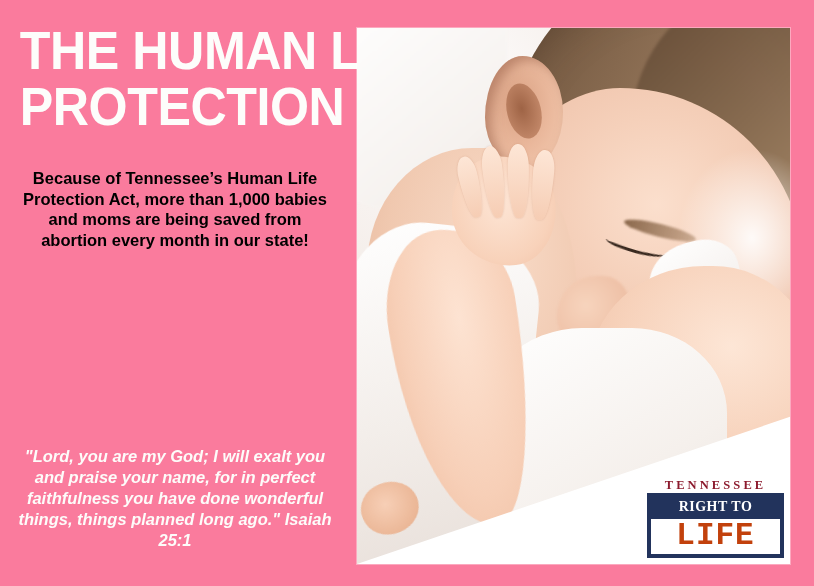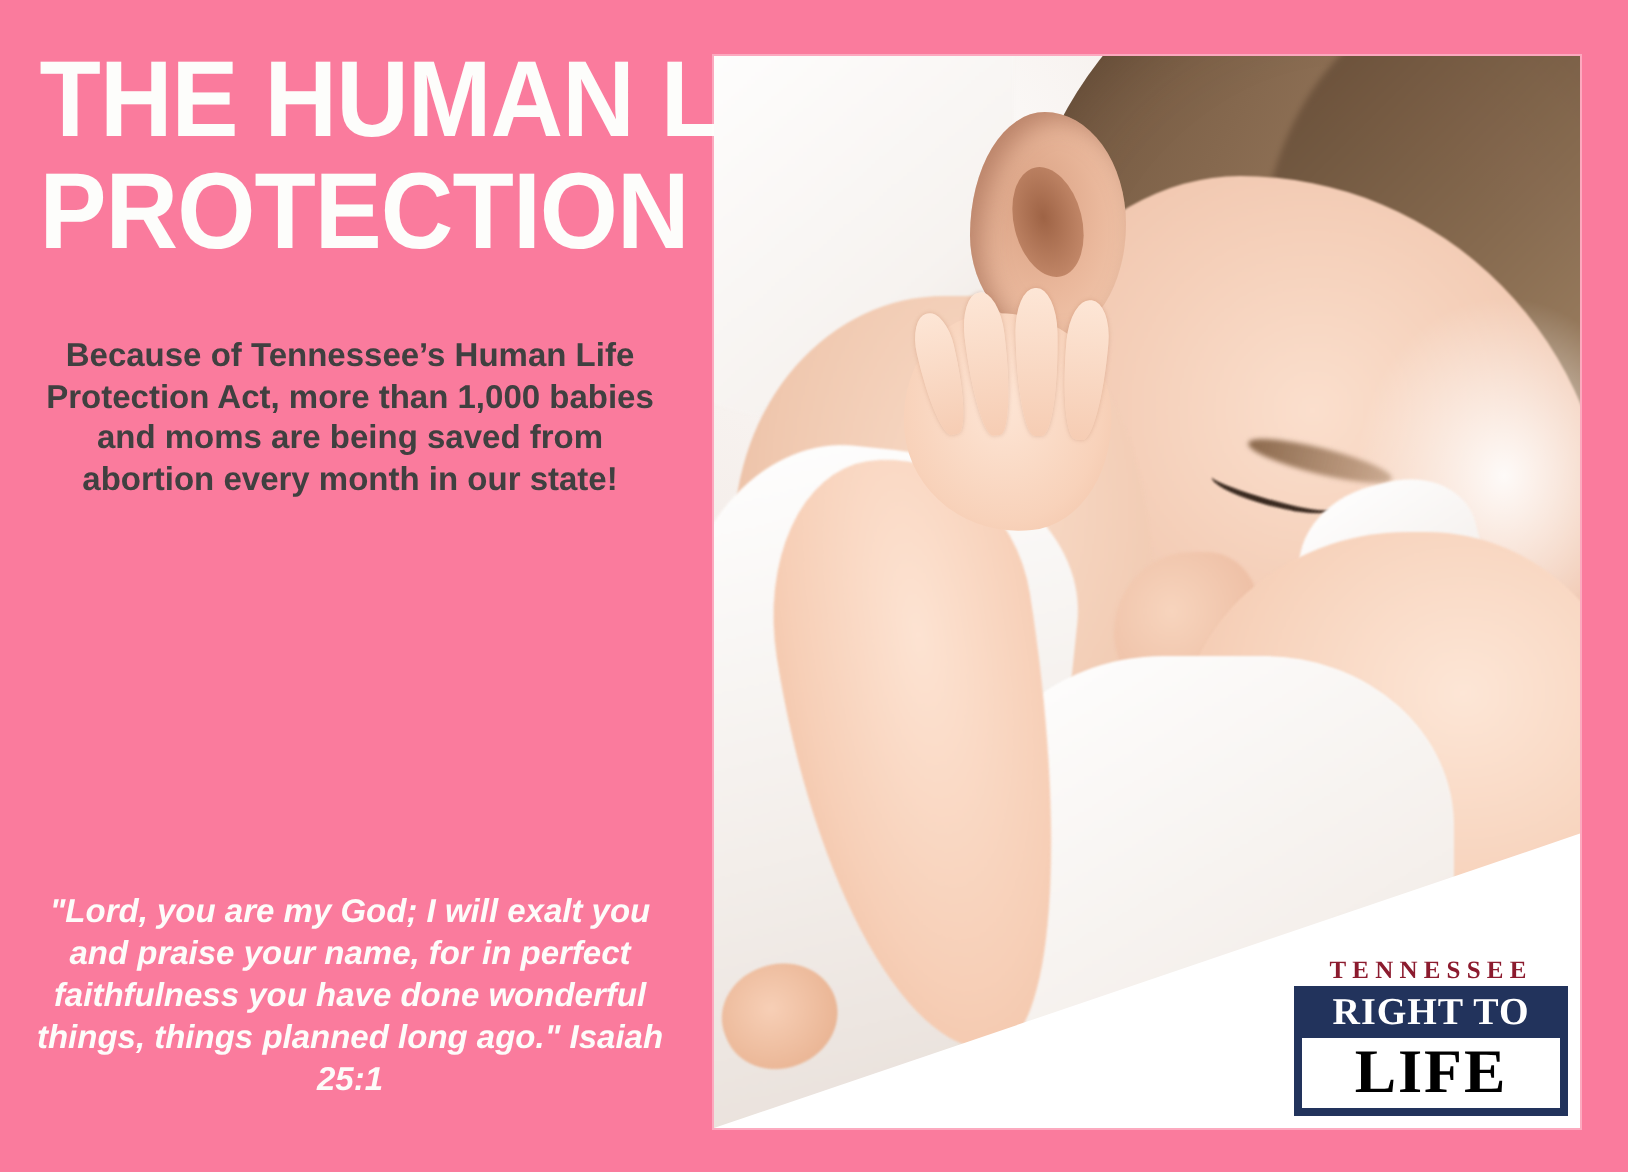--- a/index.html
+++ b/index.html
@@ -44,21 +44,21 @@
     transform-origin: 50% 0;
     text-transform: uppercase;
   }
   .headline .hl-line { display: block; white-space: nowrap; }
 
   .body-block {
     position: absolute;
     left: 14px;
     width: 322px;
     text-align: center;
-    color: #404040;
+    color: #000000;
     font-family: "Liberation Sans", sans-serif;
     font-weight: bold;
     font-size: 16.5px;
     line-height: 20.5px;
   }
   .body-block.para1 { top: 168px; }
   .body-block.para2 { top: 288px; }
 
   .scripture {
     position: absolute;
@@ -361,34 +361,34 @@
   .logo-box {
     margin-top: 1px;
     background: #22335c;
     border: 1.5px solid #22335c;
     padding: 2px 3px 3px 3px;
   }
   .logo-right {
     color: #ffffff;
     font-family: "Liberation Serif", serif;
     font-weight: bold;
-    font-size: 19px;
+    font-size: 14px;
     line-height: 21px;
     text-align: center;
     letter-spacing: 0.5px;
     white-space: nowrap;
   }
   .logo-life-wrap {
     background: #ffffff;
     margin-top: 2px;
     padding: 1px 0 2px 0;
   }
   .logo-life {
-    color: #000000;
-    font-family: Liberation Serif, serif;
+    color: #c2410c;
+    font-family: Liberation Mono, monospace;
     font-weight: bold;
     font-size: 31px;
     line-height: 32px;
     text-align: center;
     letter-spacing: 1px;
     white-space: nowrap;
   }
 </style>
 </head>
 <body>

